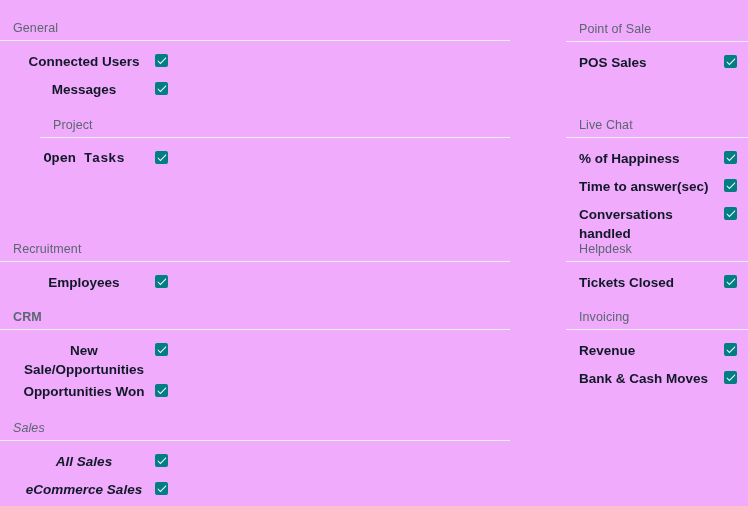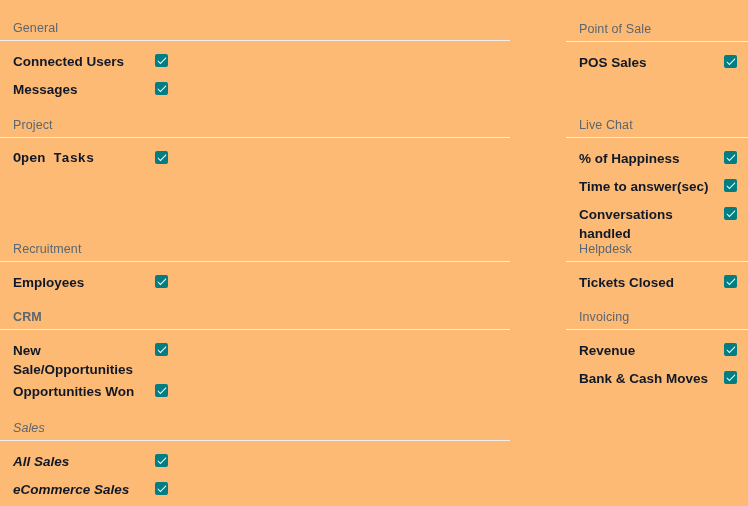--- a/index.html
+++ b/index.html
@@ -61,21 +61,21 @@
   }
 
   .opt-label {
     font-size: 13.5px;
     font-weight: bold;
     color: #111827;
     line-height: 19px;
     padding-top: 3px;
     box-sizing: border-box;
   }
-  .column.left  .opt-label { width: 142px; }
+  .column.left  .opt-label { width: 142px; text-align: center; }
   .column.right .opt-label { width: 145px; }
 
   .opt-check-cell {
     flex: 0 0 auto;
     padding-top: 5px;
   }
 
   
   .cb {
     width: 13px;
@@ -89,21 +89,21 @@
   .cb svg {
     position: absolute;
     left: 1.5px;
     top: 2px;
     display: block;
   }
 </style>
 </head>
 <body>
 
-<div id="board" style="background: #fdba74;">
+<div id="board" style="background: #f0abfc;">
     <div class="column left">
       <div class="group" style="top: 21px;">
         <div class="group-header" style="color: rgb(91, 102, 112); border-bottom-color: rgb(236, 238, 240);">General</div>
         <div class="group-body">
           <div class="opt-row">
             <div class="opt-label" style="color: rgb(17, 24, 39);">Connected Users</div>
             <div class="opt-check-cell">
               <span class="cb" role="checkbox" aria-checked="true" style="background: rgb(1, 126, 132);"><span><svg width="10" height="9" viewBox="0 0 10 9">
                     <path d="M0.8 4.3 L3.4 6.7 L9.1 0.9 L9.1 2.5 L3.4 8.3 L0.8 5.6 Z" fill="#ffffff"></path>
                   </svg></span></span>
@@ -113,21 +113,21 @@
             <div class="opt-label" style="color: rgb(17, 24, 39);">Messages</div>
             <div class="opt-check-cell">
               <span class="cb" role="checkbox" aria-checked="true" style="background: rgb(1, 126, 132);"><span><svg width="10" height="9" viewBox="0 0 10 9">
                     <path d="M0.8 4.3 L3.4 6.7 L9.1 0.9 L9.1 2.5 L3.4 8.3 L0.8 5.6 Z" fill="#ffffff"></path>
                   </svg></span></span>
             </div>
           </div>
         </div>
       </div>
       <div class="group" style="top: 118px;">
-        <div class="group-header" style="color: rgb(91, 102, 112); border-bottom-color: rgb(236, 238, 240);">Project</div>
+        <div class="group-header" style="color: rgb(91, 102, 112); border-bottom-color: rgb(236, 238, 240); margin-left: 40px;">Project</div>
         <div class="group-body">
           <div class="opt-row">
             <div class="opt-label" style="color: rgb(17, 24, 39); font-family: Liberation Mono, monospace;">Open Tasks</div>
             <div class="opt-check-cell">
               <span class="cb" role="checkbox" aria-checked="true" style="background: rgb(1, 126, 132);"><span><svg width="10" height="9" viewBox="0 0 10 9">
                     <path d="M0.8 4.3 L3.4 6.7 L9.1 0.9 L9.1 2.5 L3.4 8.3 L0.8 5.6 Z" fill="#ffffff"></path>
                   </svg></span></span>
             </div>
           </div>
         </div>

